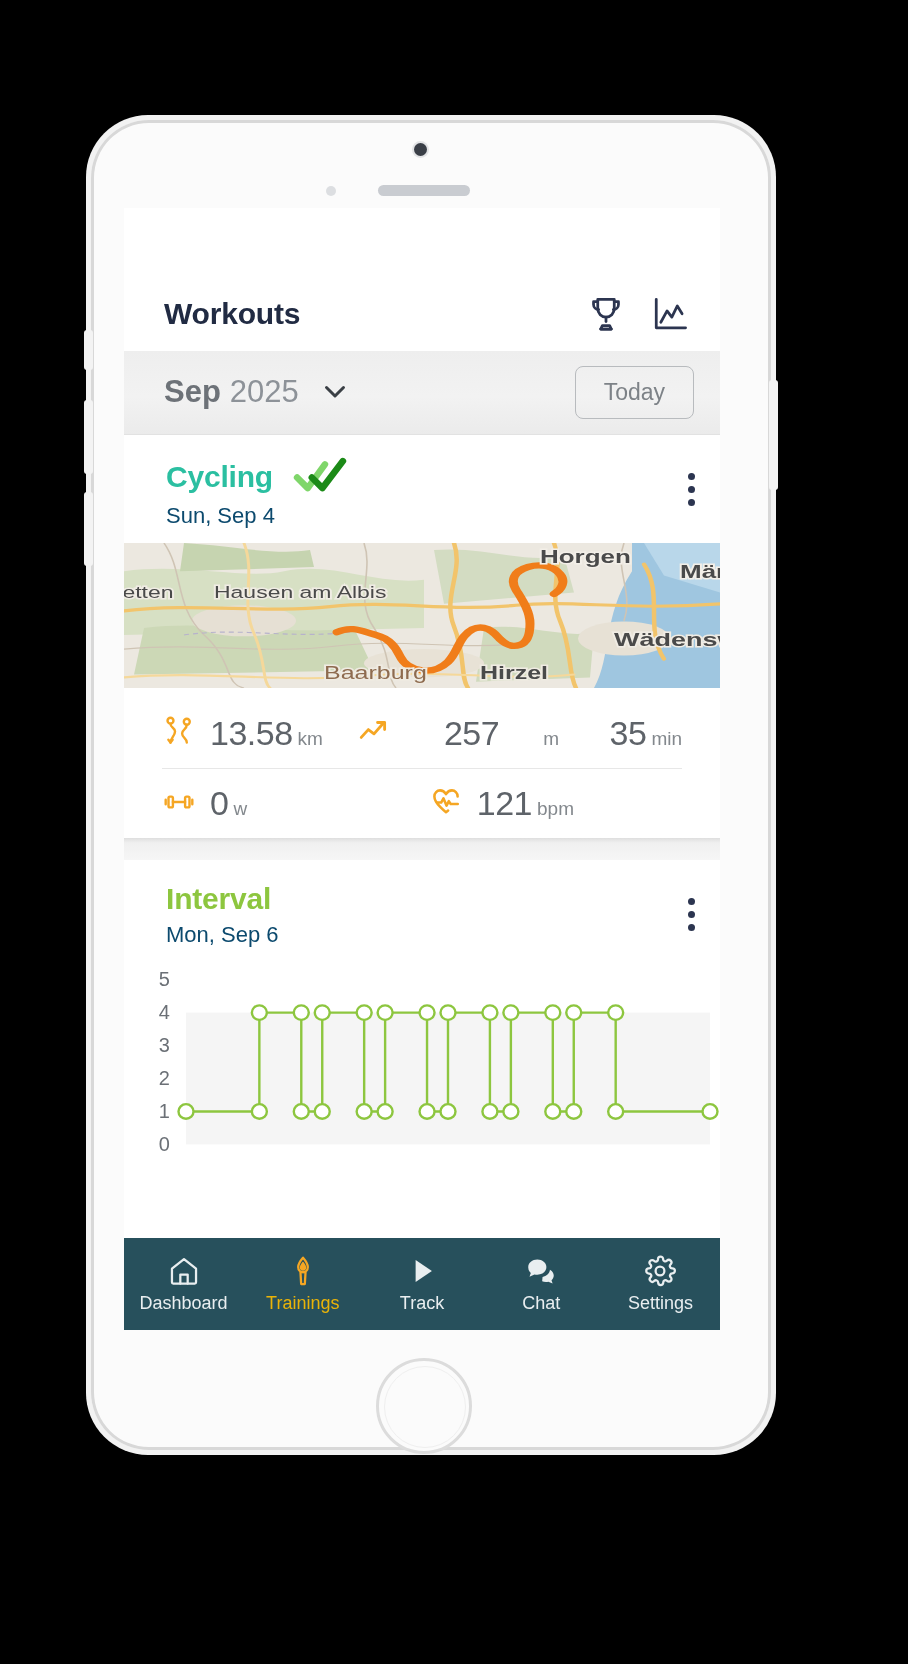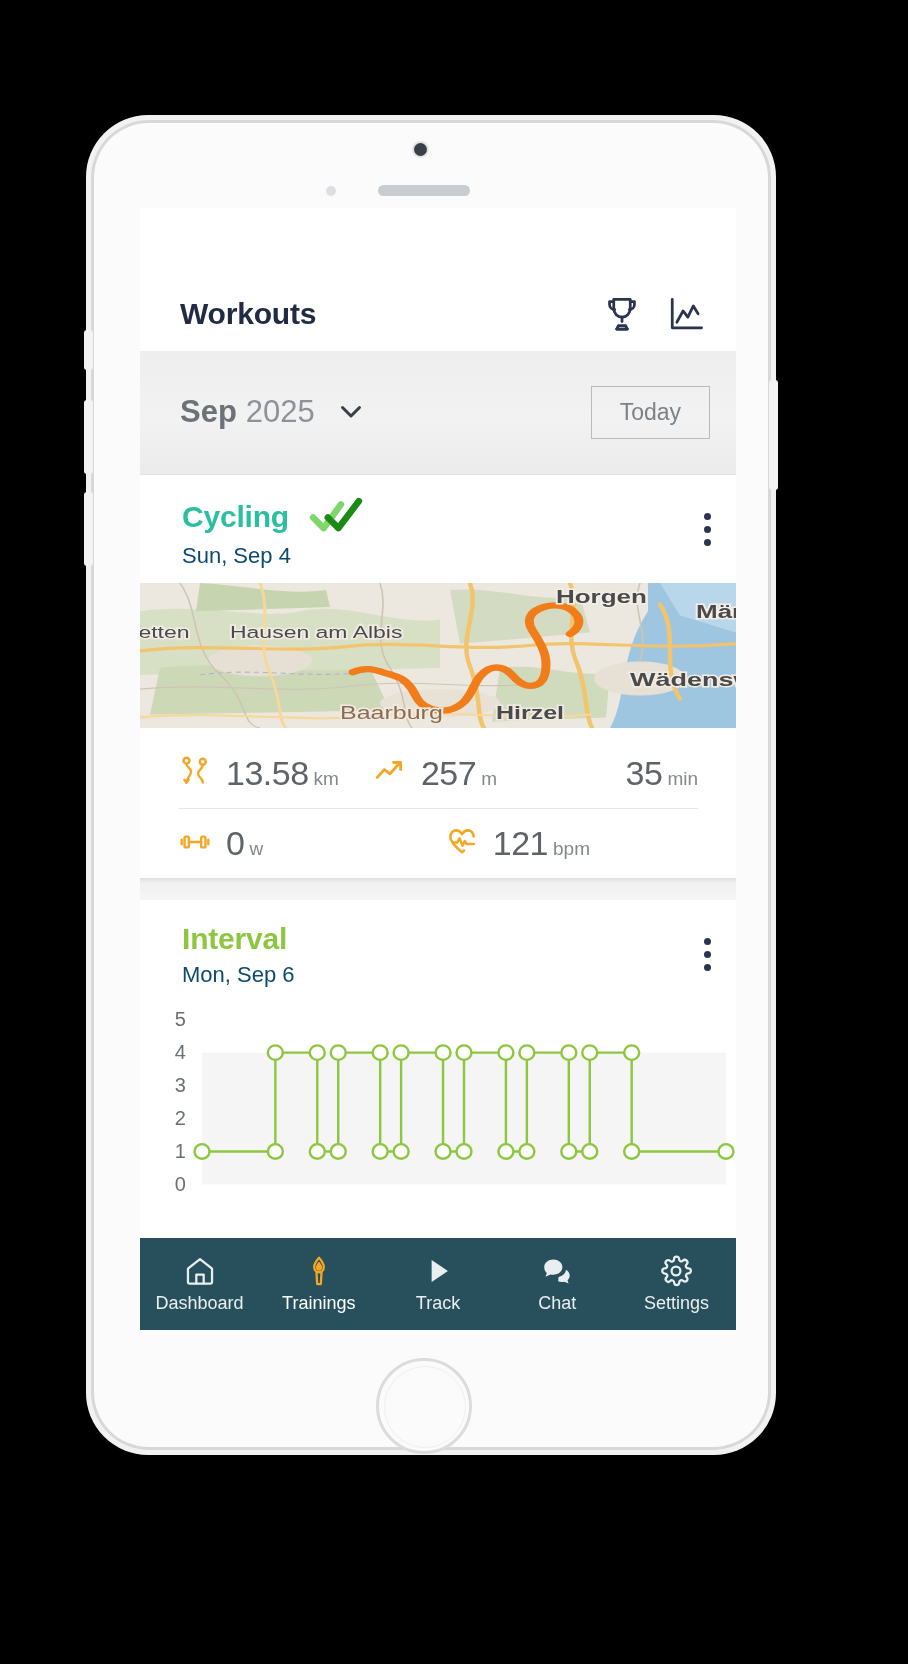--- a/index.html
+++ b/index.html
@@ -56,21 +56,21 @@
     border: 3px solid #dcdcdc;
   }
   .home-btn::after {
     content: ""; position: absolute; left: 5px; top: 5px;
     width: 80px; height: 80px; border-radius: 50%;
     border: 1px solid #efefef;
   }
 
   
   .screen {
-    position: absolute; left: 140px; top: 208px;
+    position: absolute; left: 124px; top: 208px;
     width: 596px; height: 1122px;
     background: #ffffff;
     overflow: hidden;
   }
 
   
   .status-blank { height: 68px; background: #ffffff; }
 
   
   .app-header {
@@ -81,32 +81,32 @@
   }
   .app-title {
     font-size: 30px; font-weight: 700; color: #212b43;
     letter-spacing: -0.2px; flex: 1;
   }
   .hdr-icons { display: flex; align-items: center; gap: 20px; }
   .hdr-icon { width: 44px; height: 44px; display: block; }
 
   
   .month-bar {
-    height: 124px;
+    height: 84px;
     background: linear-gradient(180deg, #eeeeee 0%, #f2f2f2 55%, #ebebeb 100%);
     display: flex; align-items: center;
     padding: 0 26px 0 40px;
     border-bottom: 1px solid #e2e2e2;
   }
   .month-label { display: flex; align-items: baseline; gap: 9px; flex: 1; }
   .month-m { font-size: 31px; font-weight: 700; color: #6d7278; }
   .month-y { font-size: 31px; font-weight: 400; color: #8d9298; }
   .chev { margin-left: 10px; align-self: center; }
   .today-btn {
-    border: 1px solid #b8bbbe; border-radius: 0;
+    border: 1px solid #b8bbbe; border-radius: 8px;
     padding: 12px 28px; font-size: 23px; color: #7d8287;
     background: transparent; font-family: "Liberation Sans", sans-serif;
   }
 
   
   .card { background: #ffffff; }
   .card-sep { height: 22px; background: linear-gradient(180deg,#dedede 0%, #f0f0f0 22%, #f6f6f6 100%); }
 
   .card-head {
     display: flex; align-items: flex-start;
@@ -127,41 +127,41 @@
 
   
   .stats { padding: 10px 38px 0 38px; }
   .stat-row { display: flex; align-items: center; height: 70px; }
   .stat-row.second { height: 70px; border-top: 1px solid #e7e7e7; }
   .stat { display: flex; align-items: baseline; }
   .stat .ico { align-self: center; margin-right: 14px; display: block; }
   .stat-val { font-size: 34px; color: #5e6369; font-weight: 400; letter-spacing: -0.5px; }
   .stat-unit { font-size: 19px; color: #83888d; margin-left: 5px; }
   .s1 { flex: 0 0 auto; }
-  .s2 { margin-left: 34px; flex: 0 0 auto; }
+  .s2 { margin-left: 34px; flex: 0 0 auto; gap: 39px; }
   .s3 { margin-left: auto; }
   .p1 { flex: 0 0 auto; }
   .p2 { margin-left: auto; margin-right: 108px; }
 
   
   .chart-wrap { padding: 6px 0 0 0; position: relative; height: 196px; }
   .chart-svg { display: block; width: 100%; height: 100%; }
 
   
   .bottom-nav {
     position: absolute; left: 0; bottom: 0; width: 100%;
     height: 92px; background: #27505c;
     display: flex; align-items: center;
   }
   .nav-item {
     flex: 1; display: flex; flex-direction: column;
     align-items: center; justify-content: center; gap: 5px;
   }
   .nav-label { font-size: 18px; color: #e9eef0; }
-  .nav-item.active .nav-label { color: #ffffff; }
+  .nav-item.active .nav-label { color: #eab308; }
   .nav-ico { height: 34px; display: block; }
 </style>
 </head>
 <body>
 
 <div id="stage">
 
   <div class="phone-outer-shadow"></div>
   <div class="phone-body"></div>
 

